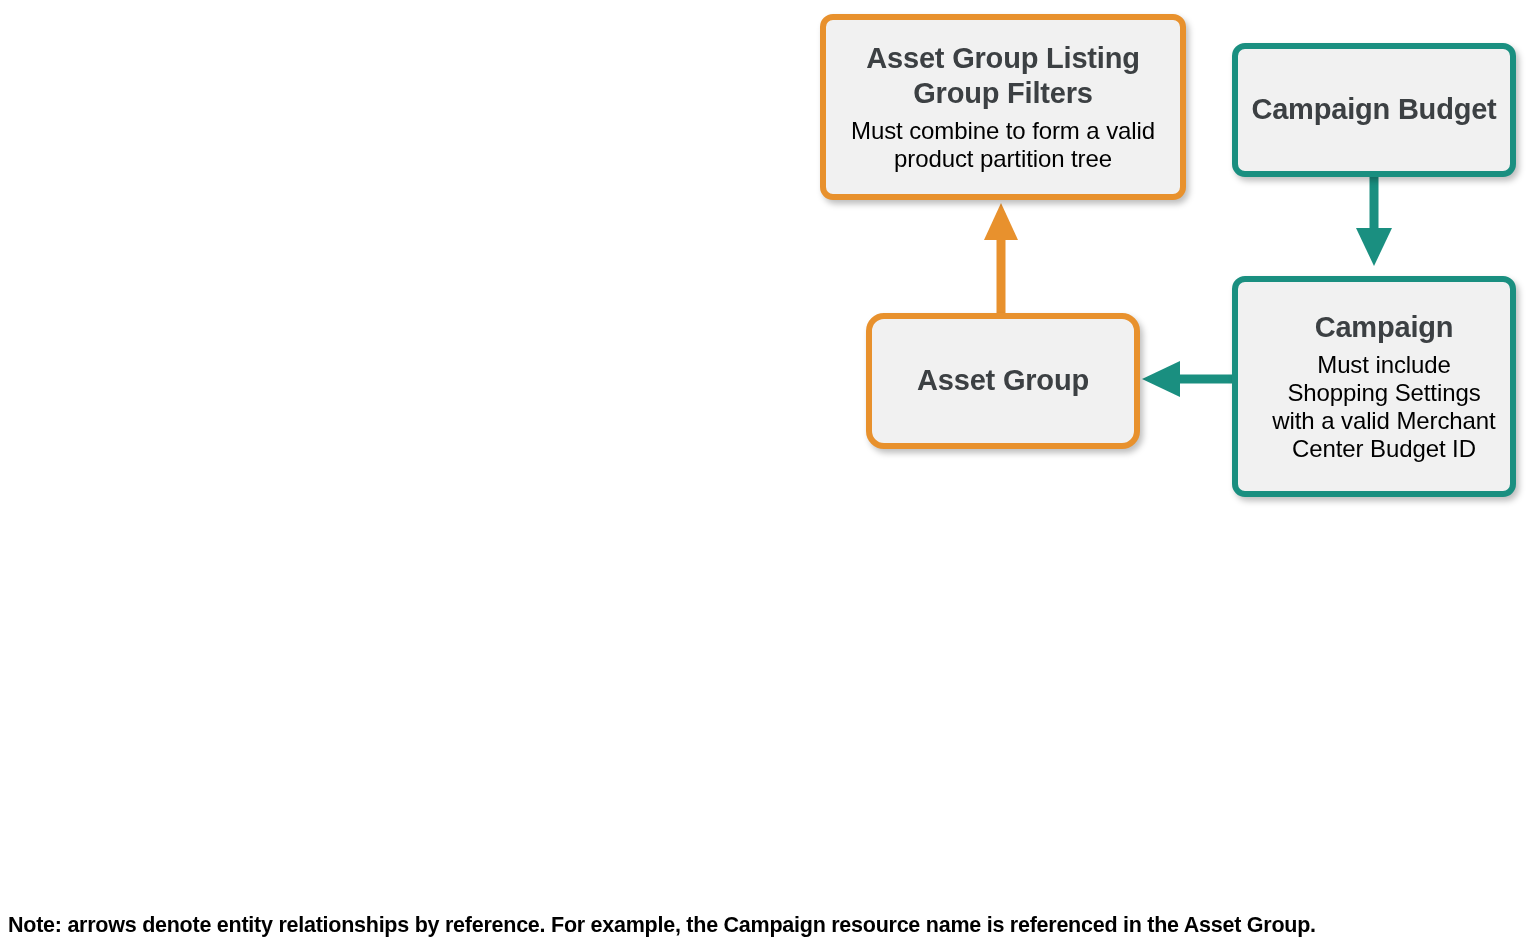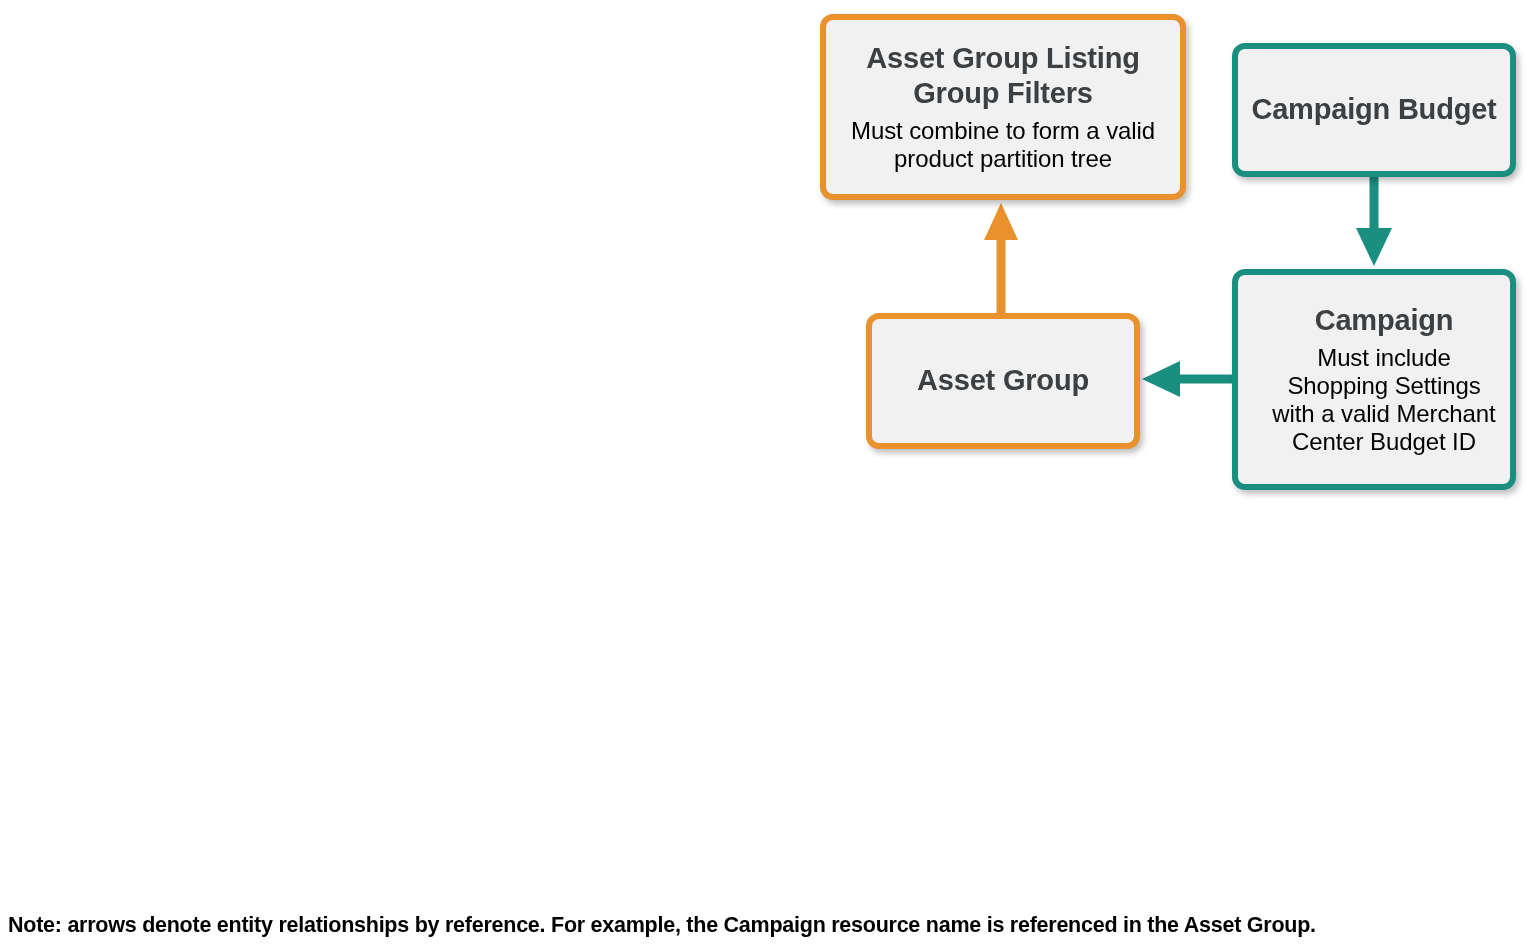--- a/index.html
+++ b/index.html
@@ -69,27 +69,27 @@
     line-height: 1.17;
     margin-top: 6px;
     letter-spacing: -0.1px;
   }
 
   
   #node-asset-group-listing-group-filters {
     left: 812px;  top: 14px;   width: 366px;  height: 186px;
   }
   #node-asset-group {
-    left: 858px;  top: 313px;  width: 274px;  height: 136px;
+    left: 858px;  top: 313px;  width: 274px;  height: 136px; border-radius: 18px;
   }
   #node-campaign-budget {
     left: 1224px; top: 43px;   width: 284px;  height: 134px;
   }
   #node-campaign {
-    left: 1224px; top: 269px;  width: 284px;  height: 221px; padding-left: 32px;
+    left: 1224px; top: 276px;  width: 284px;  height: 221px; padding-left: 32px;
   }
 
   #footer-note {
     position: absolute;
     left: 0;
     top: 913px;
     font-size: 21.5px;
     font-weight: bold;
     color: #000000;
     letter-spacing: -0.25px;

